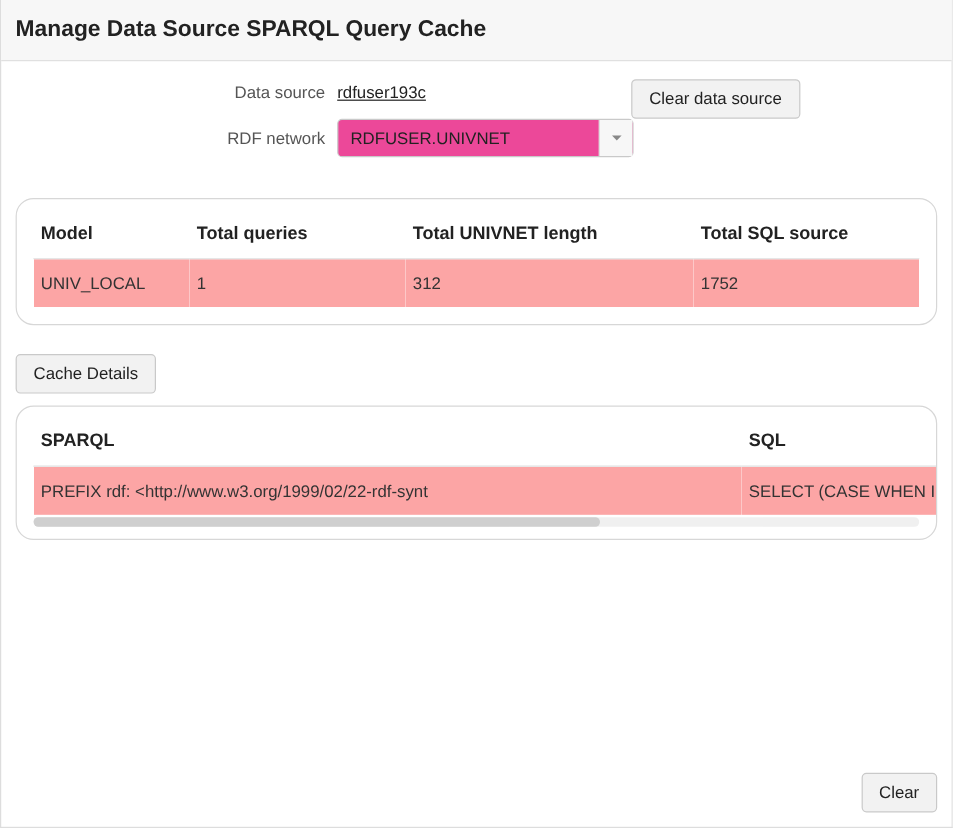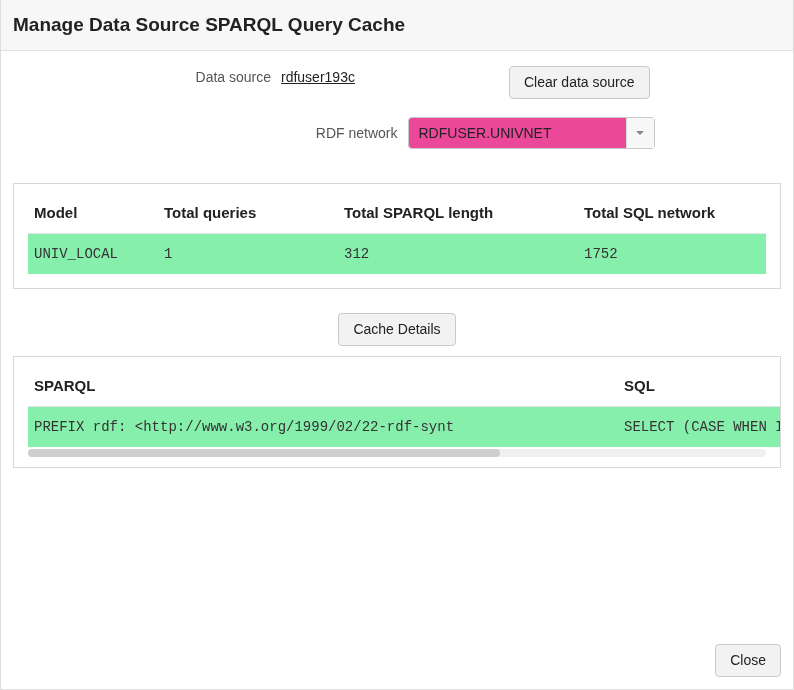--- a/index.html
+++ b/index.html
@@ -35,21 +35,20 @@
   .body {
     flex: 1;
     padding: 0 12px;
     overflow: hidden;
   }
   .form-row {
     display: flex;
     align-items: center;
     margin-top: 18px;
     gap: 10px;
-    justify-content: center;
   }
   .form-row .label {
     width: 258px;
     text-align: right;
     color: #555;
     font-size: 14px;
   }
   .form-row .value {
     color: #222;
     font-size: 14px;
@@ -88,21 +87,21 @@
     display: flex;
     align-items: center;
     justify-content: center;
     background: #f7f7f7;
   }
   .select-caret svg { width: 10px; height: 10px; fill: #888; }
   .row-ds-btn { margin-left: 253px; }
   .section-spacer { height: 24px; }
   .panel {
     border: 1px solid #d7d7d7;
-    border-radius: 0;
+    border-radius: 15px;
     margin-top: 10px;
   }
   .panel-inner {
     padding: 12px 14px 14px 14px;
   }
   table.grid {
     width: 100%;
     border-collapse: collapse;
     table-layout: fixed;
   }
@@ -116,28 +115,26 @@
   }
   table.grid td {
     padding: 12px 6px;
     font-size: 14px;
     color: #333;
     white-space: nowrap;
     overflow: hidden;
     text-overflow: clip;
   }
   tr.selected td {
-    background: #86efac;
-    font-family: Liberation Mono, monospace;
+    background: #fca5a5;
   }
   .btn-row {
     display: flex;
     gap: 24px;
     margin-top: 24px;
-    justify-content: center;
   }
   .cache-scroll {
     overflow-x: hidden;
     position: relative;
     padding-bottom: 10px;
   }
   .cache-table {
     min-width: 1200px;
   }
   .fake-hscroll {
@@ -172,25 +169,25 @@
     <h1>Manage Data Source SPARQL Query Cache</h1>
   </div>
 
   <div class="body">
 
     
     <div class="form-row">
       <div class="label">Data source</div>
       <div class="value">rdfuser193c</div>
       <div style="flex:0 0 auto; margin-left: auto;"></div>
-      <button class="btn row-ds-btn" style="margin-left:0; position:absolute; left:508px; top:66px;">Clear data source</button>
-    </div>
-
-    
-    <div class="form-row" style="margin-top:32px;">
+      <button class="btn row-ds-btn" style="margin-left:0; position:absolute; left:525px; top:66px;">Clear data source</button>
+    </div>
+
+    
+    <div class="form-row" style="margin-top:14px;">
       <div class="label">RDF network</div>
       <div class="select-wrap">
         <div class="select-text">RDFUSER.UNIVNET</div>
         <div class="select-caret">
           <svg viewBox="0 0 10 10">
               <path d="M1 3 L5 7 L9 3 Z"></path>
             </svg>
         </div>
       </div>
     </div>
@@ -205,22 +202,22 @@
           <colgroup>
             <col style="width:130px">
               <col style="width:180px">
               <col style="width:240px">
               <col>
           </colgroup>
           <thead>
             <tr>
               <th>Model</th>
               <th>Total queries</th>
-              <th>Total SPARQL length</th>
-              <th>Total SQL network</th>
+              <th>Total UNIVNET length</th>
+              <th>Total SQL source</th>
             </tr>
           </thead>
           <tbody>
             <tr class="selected">
               <td>UNIV_LOCAL</td>
               <td>1</td>
               <td>312</td>
               <td>1752</td>
             </tr>
           </tbody>
@@ -255,16 +252,16 @@
         </table>
         <div class="fake-hscroll">
           <div class="thumb"></div>
         </div>
       </div>
     </div>
 
   </div>
 
   <div class="footer">
-    <button class="btn">Close</button>
+    <button class="btn">Clear</button>
   </div>
 
 </div>
 
 </body></html>

